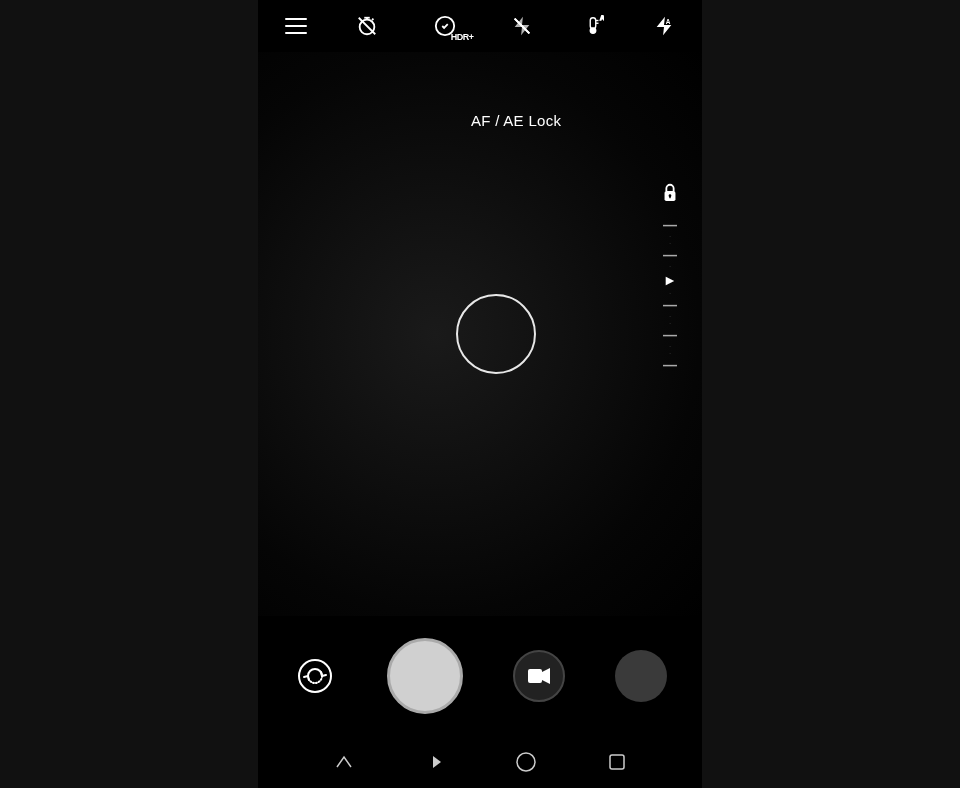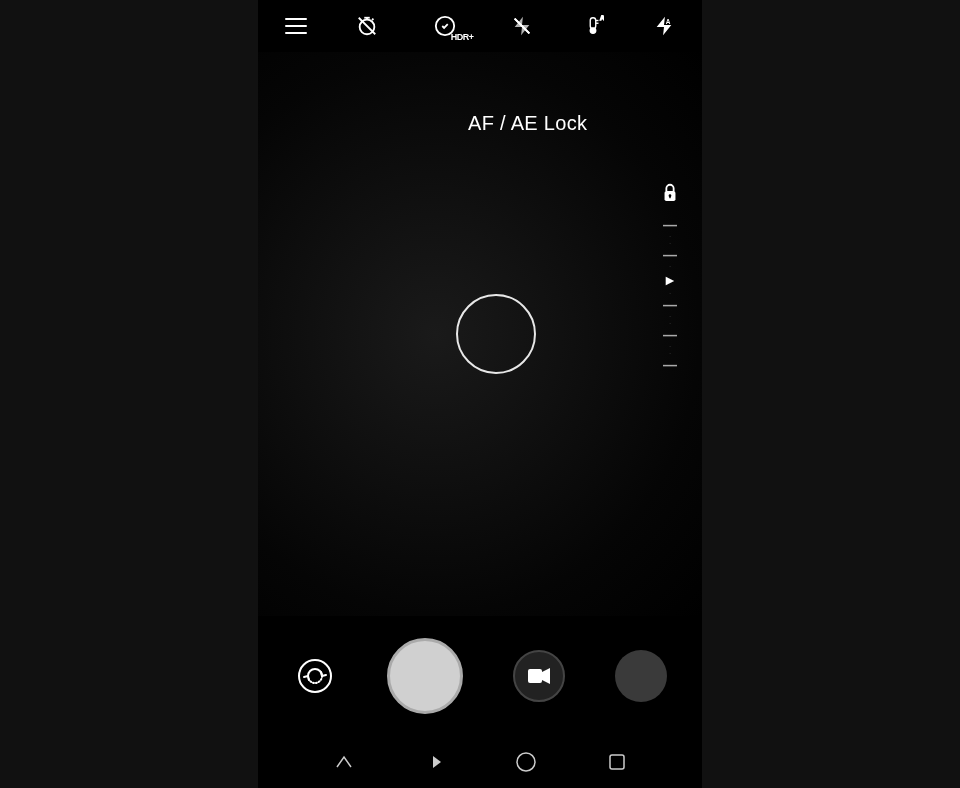--- a/index.html
+++ b/index.html
@@ -51,21 +51,21 @@
       background: radial-gradient(ellipse at 40% 50%, #1a1a1a 0%, #050505 70%, #000 100%);
     }
 
     
     .af-ae-label {
       position: absolute;
       top: 60px;
       left: 50%;
       transform: translateX(-10%);
       color: #fff;
-      font-size: 20px;
+      font-size: 15px;
       font-weight: 400;
       letter-spacing: 0.3px;
     }
 
     
     .focus-circle {
       position: absolute;
       top: 50%;
       left: 50%;
       transform: translate(-30%, -50%);

